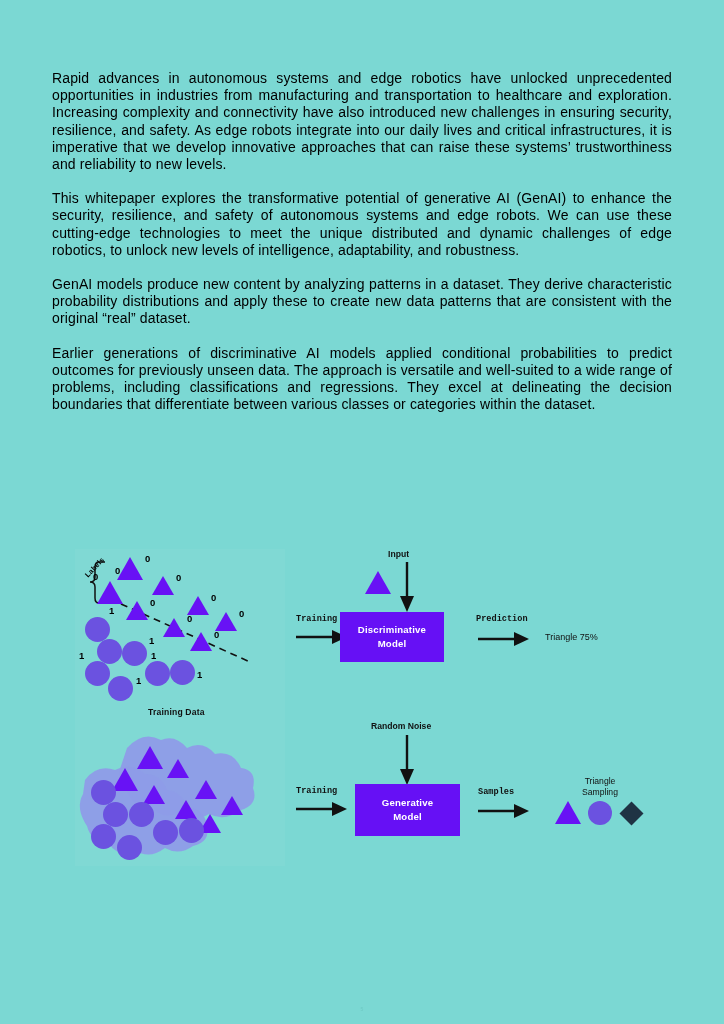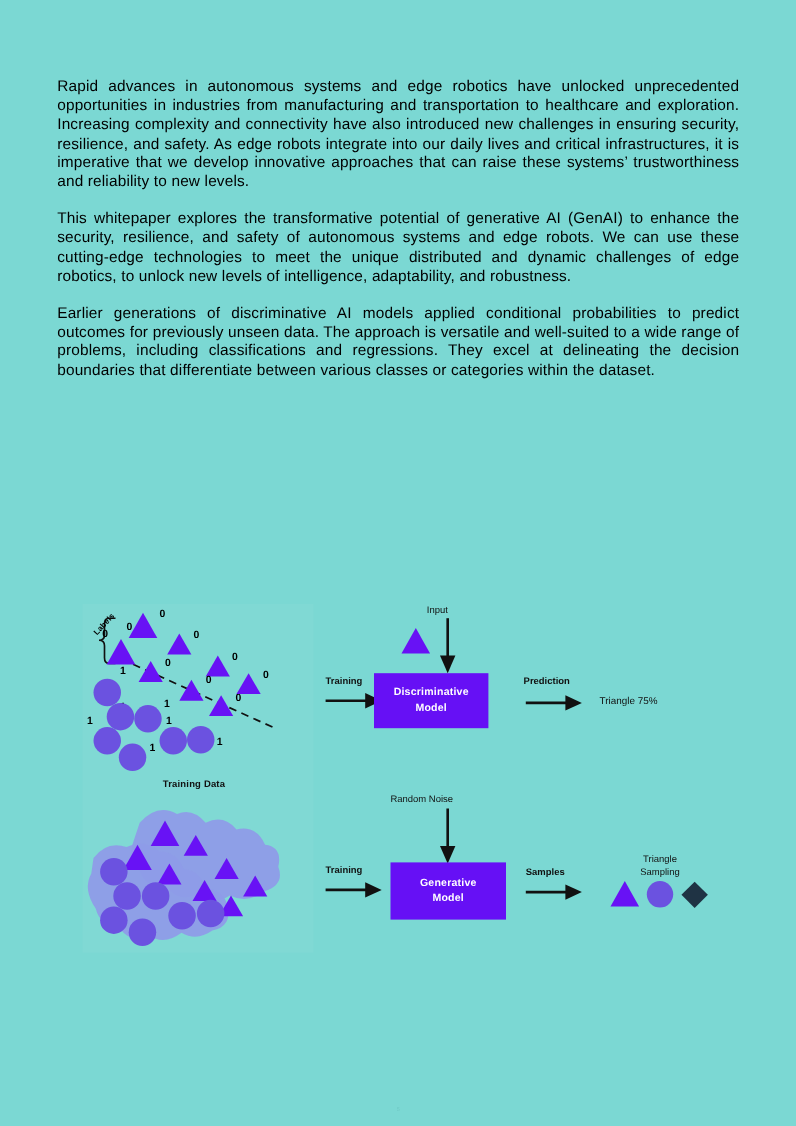--- a/index.html
+++ b/index.html
@@ -113,20 +113,21 @@
     font-weight: bold;
     line-height: 14px;
     letter-spacing: 0.02em;
   }
   .arrow-label {
     position: absolute;
     font-size: 8.6px;
     font-weight: bold;
     color: #111;
     white-space: nowrap;
+    font-family: Liberation Mono, monospace;
   }
   .result-text {
     position: absolute;
     font-size: 9px;
     color: #111;
     white-space: nowrap;
   }
   .gen-caption {
     position: absolute;
     font-size: 8.6px;
@@ -150,21 +151,21 @@
   }
   .sample-diamond {
     position: absolute;
     width: 17px; height: 17px;
     background: #1f3344;
     transform: rotate(45deg);
   }
   .io-label {
     position: absolute;
     font-size: 8.6px;
-    font-weight: normal;
+    font-weight: bold;
     color: #111;
     white-space: nowrap;
   }
   .page-num {
     position: absolute;
     left: 0; right: 0;
     bottom: 12px;
     text-align: center;
     font-size: 5px;
     color: #6fc9c5;
@@ -172,20 +173,21 @@
   svg { display: block; overflow: visible; }
 </style>
 </head>
 <body>
 
 <div class="page">
 
   <div class="text-col">
     <p class="para">Rapid advances in autonomous systems and edge robotics have unlocked unprecedented opportunities in industries from manufacturing and transportation to healthcare and exploration. Increasing complexity and connectivity have also introduced new challenges in ensuring security, resilience, and safety. As edge robots integrate into our daily lives and critical infrastructures, it is imperative that we develop innovative approaches that can raise these systems’ trustworthiness and reliability to new levels.</p>
     <p class="para">This whitepaper explores the transformative potential of generative AI (GenAI) to enhance the security, resilience, and safety of autonomous systems and edge robots. We can use these cutting-edge technologies to meet the unique distributed and dynamic challenges of edge robotics, to unlock new levels of intelligence, adaptability, and robustness.</p>
+    <p class="para">GenAI models produce new content by analyzing patterns in a dataset. They derive characteristic probability distributions and apply these to create new data patterns that are consistent with the original “real” dataset.</p>
     <p class="para">Earlier generations of discriminative AI models applied conditional probabilities to predict outcomes for previously unseen data. The approach is versatile and well-suited to a wide range of problems, including classifications and regressions. They excel at delineating the decision boundaries that differentiate between various classes or categories within the dataset.</p>
   </div>
 
   <div class="figure">
 
     <div class="fig-panel"></div>
 
     <div class="scatter">
 
       <svg style="position:absolute;left:0;top:0;" width="210" height="160">
@@ -295,21 +297,21 @@
       </span>
     </div>
 
     <span class="arrow-label" style="left:401px;top:65px;">Prediction</span>
     <svg style="position:absolute;left:403px;top:82px;" width="52" height="16">
       <line x1="0" y1="8" x2="40" y2="8" stroke="#111" stroke-width="2.4"></line>
       <polygon points="51,8 36,1 36,15" fill="#111"></polygon>
     </svg>
     <span class="result-text" style="left:470px;top:83px;">Triangle 75%</span>
 
-    <span class="io-label" style="left:280px;top:172px;">Random Noise</span>
+    <span class="io-label" style="left:296px;top:172px;">Random Noise</span>
     <svg style="position:absolute;left:324px;top:186px;" width="16" height="52">
       <line x1="8" y1="0" x2="8" y2="38" stroke="#111" stroke-width="2.4"></line>
       <polygon points="8,50 1,34 15,34" fill="#111"></polygon>
     </svg>
 
     <span class="arrow-label" style="left:221px;top:237px;">Training</span>
     <svg style="position:absolute;left:221px;top:252px;" width="52" height="16">
       <line x1="0" y1="8" x2="40" y2="8" stroke="#111" stroke-width="2.4"></line>
       <polygon points="51,8 36,1 36,15" fill="#111"></polygon>
     </svg>

